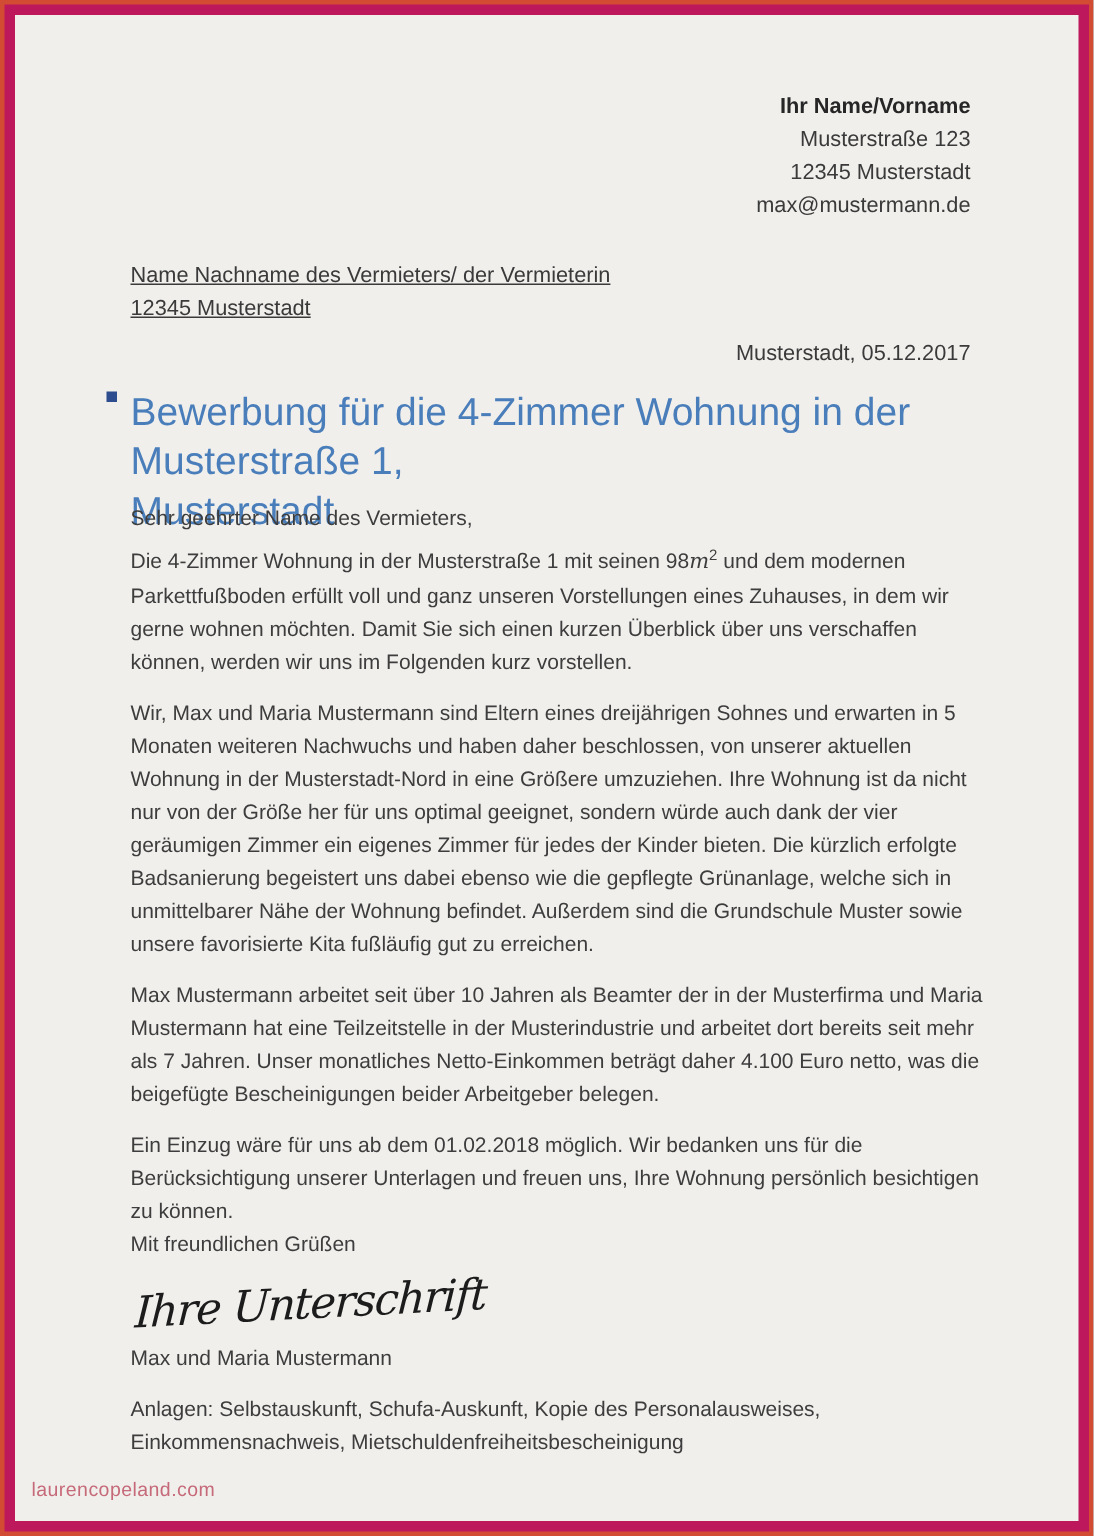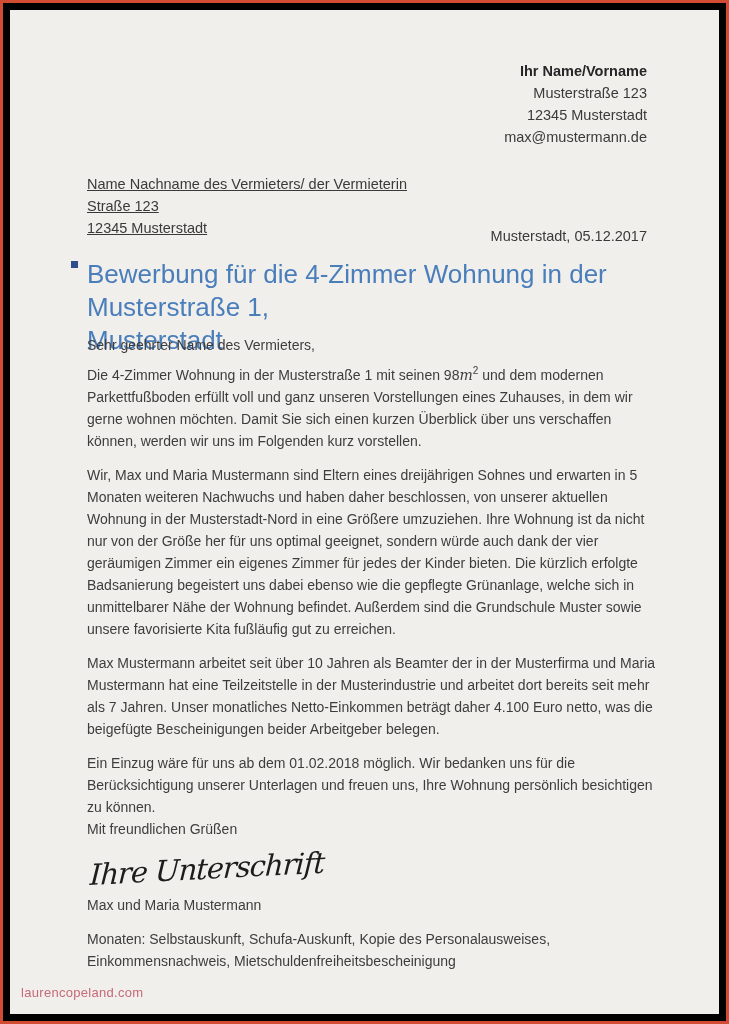--- a/index.html
+++ b/index.html
@@ -11,21 +11,21 @@
   .frame-outer {
     width: 729px; height: 1024px;
     box-sizing: border-box;
     background: #d24b33;           
     padding: 3px;
     overflow: hidden;
   }
   .frame-inner {
     width: 100%; height: 100%;
     box-sizing: border-box;
-    background: #000000;           
+    background: #be185d;           
     padding: 7px;
   }
   .page {
     position: relative;
     width: 100%; height: 100%;
     box-sizing: border-box;
     background: #f0efec;           
     color: #3d3d3d;
     overflow: hidden;
   }
@@ -87,21 +87,20 @@
 
       <div class="abs addr sender-block">
         <div class="line sender-name">Ihr Name/Vorname</div>
         <div class="line">Musterstraße 123</div>
         <div class="line">12345 Musterstadt</div>
         <div class="line">max@mustermann.de</div>
       </div>
 
       <div class="abs addr recipient-block">
         <div class="line">Name Nachname des Vermieters/ der Vermieterin</div>
-        <div class="line">Straße 123</div>
         <div class="line">12345 Musterstadt</div>
       </div>
 
       <div class="abs addr date-block">Musterstadt, 05.12.2017</div>
 
       <div class="abs subject">
         <span class="subject-bullet"></span>
         <div>Bewerbung für die 4-Zimmer Wohnung in der Musterstraße 1,</div>
         <div>Musterstadt</div>
       </div>
@@ -117,20 +116,20 @@
 
         <p class="no-gap">Ein Einzug wäre für uns ab dem 01.02.2018 möglich. Wir bedanken uns für die Berücksichtigung unserer Unterlagen und freuen uns, Ihre Wohnung persönlich besichtigen zu können.</p>
 
         <p class="closing-line">Mit freundlichen Grüßen</p>
 
         <div>
           <span class="signature-scribble">Ihre Unterschrift</span>
         </div>
         <p class="signature-name">Max und Maria Mustermann</p>
 
-        <p class="enclosures">Monaten: Selbstauskunft, Schufa-Auskunft, Kopie des Personalausweises, Einkommensnachweis, Mietschuldenfreiheitsbescheinigung</p>
+        <p class="enclosures">Anlagen: Selbstauskunft, Schufa-Auskunft, Kopie des Personalausweises, Einkommensnachweis, Mietschuldenfreiheitsbescheinigung</p>
       </div>
 
       <div class="abs watermark">laurencopeland.com</div>
 
     </div>
   </div>
 </div>
 
 </body></html>

